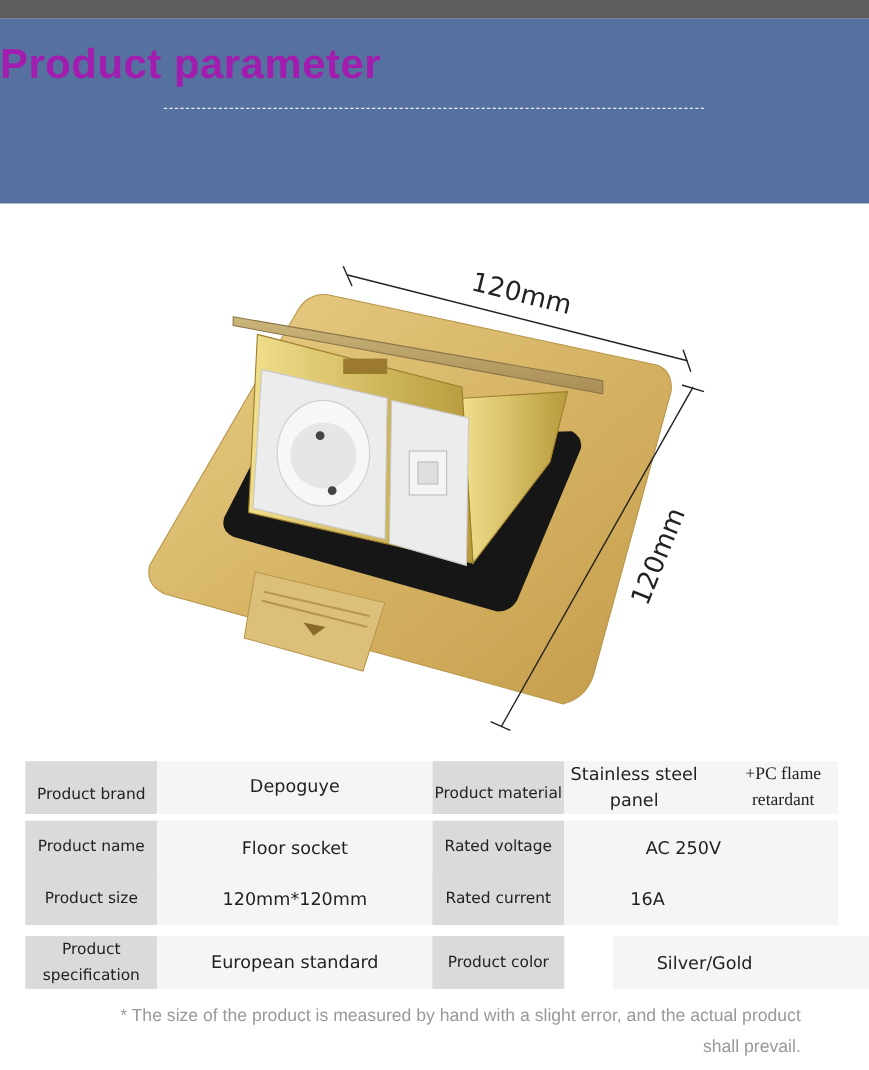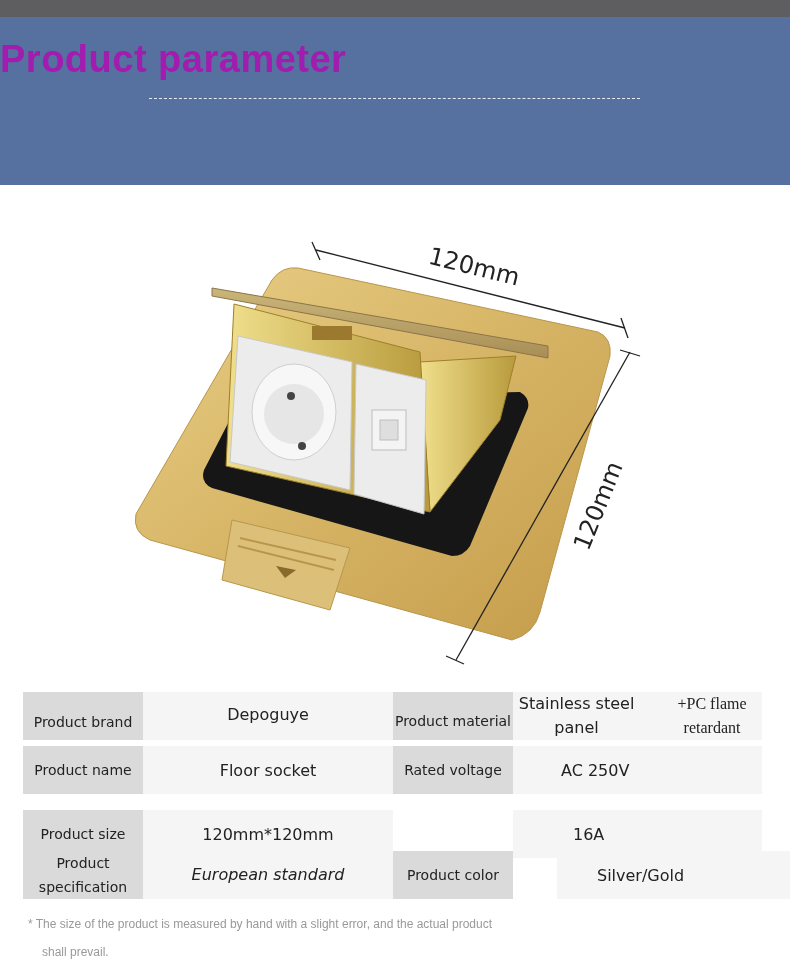--- a/index.html
+++ b/index.html
@@ -13,21 +13,21 @@
   .table{position:absolute;left:23px;top:692px;width:739px;}
   .row{position:absolute;left:0;width:739px;height:48px;}
   .cell{position:absolute;top:0;height:48px;display:flex;align-items:center;justify-content:center;text-align:center;color:#222;}
   .lab{background:#dadada;font-size:14px;width:120px;}
   .val{background:#f5f5f5;font-size:16px;}
   .c1{left:0;}
   .c2{left:120px;width:250px;}
   .c3{left:370px;}
   .c4{left:490px;width:249px;}
   .two{line-height:24px;}
-  .note{position:absolute;left:28px;top:910px;width:700px;color:#999999;font-size:12px;line-height:28px;font-family:"Liberation Sans",sans-serif;}
+  .note{position:absolute;left:28px;top:910px;width:700px;color:#999999;font-size:16px;line-height:28px;font-family:"Liberation Sans",sans-serif;text-align:right;}
 </style>
 </head>
 <body>
 
 <div class="topstrip"></div>
 
 <div class="banner"></div>
 <div class="banner-title">Product parameter</div>
 <div class="banner-rule"></div>
 
@@ -93,35 +93,36 @@
     <div class="cell val c4 two" style="flex-direction:row;">
       <span>Stainless steel panel</span>
       <span style="margin-left:22px;font-family:Liberation Serif, serif;">+PC flame retardant</span>
     </div>
   </div>
 
   <div class="row" style="top:54px;">
     <div class="cell lab c1">Product name</div>
     <div class="cell lab c3">Rated voltage</div>
     <div class="cell val c2">Floor socket</div>
-    <div class="cell val c4" style="justify-content:flex-start;padding-left:48px;box-sizing:border-box;">AC 250V</div>
+    <div class="cell val c4" style="justify-content:flex-start;padding-left:74px;box-sizing:border-box;">AC 250V</div>
   </div>
 
-  <div class="row" style="top:118px;padding-left:16px;">
+  <div class="row" style="top:101px;padding-left:16px;">
     <div class="cell lab c1">Product size</div>
     <div class="cell val c2">120mm*120mm</div>
+    <div class="cell lab c3">Rated current</div>
     <div class="cell val c4" style="justify-content:flex-start;padding-left:60px;box-sizing:border-box;">16A</div>
   </div>
 
   <div class="row" style="top:159px;">
     <div class="cell lab c1 two" style="flex-direction:column;">
       <span>Product</span>
       <span>specification</span>
     </div>
-    <div class="cell val c2 two" style="flex-direction:column;font-style:italic;">
+    <div class="cell val c2 two" style="flex-direction:column;">
       <span>European standard</span>
     </div>
     <div class="cell lab c3">Product color</div>
     <div class="cell val c4" style="justify-content:flex-start;padding-left:40px;box-sizing:border-box;margin-left:44px;">Silver/Gold</div>
   </div>
 </div>
 
 <div class="note">
   <div>* The size of the product is measured by hand with a slight error, and the actual product</div>
   <div style="padding-left:14px;">shall prevail.</div>

